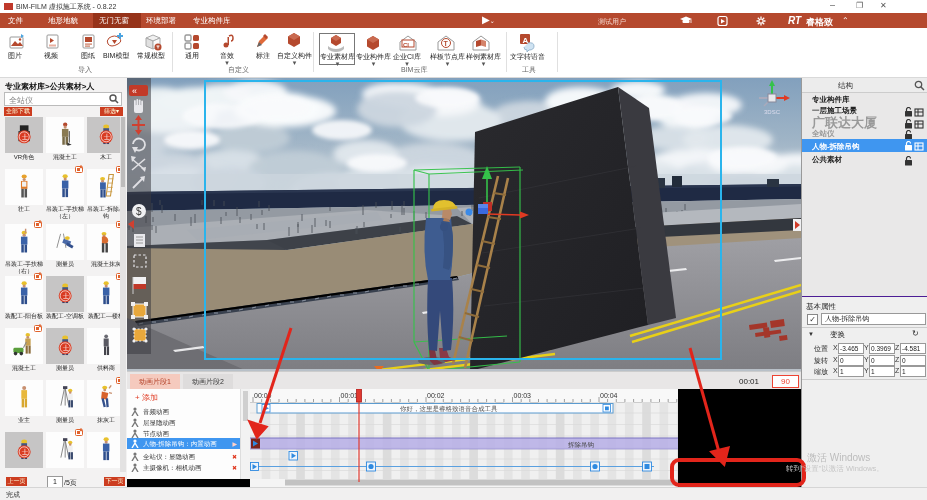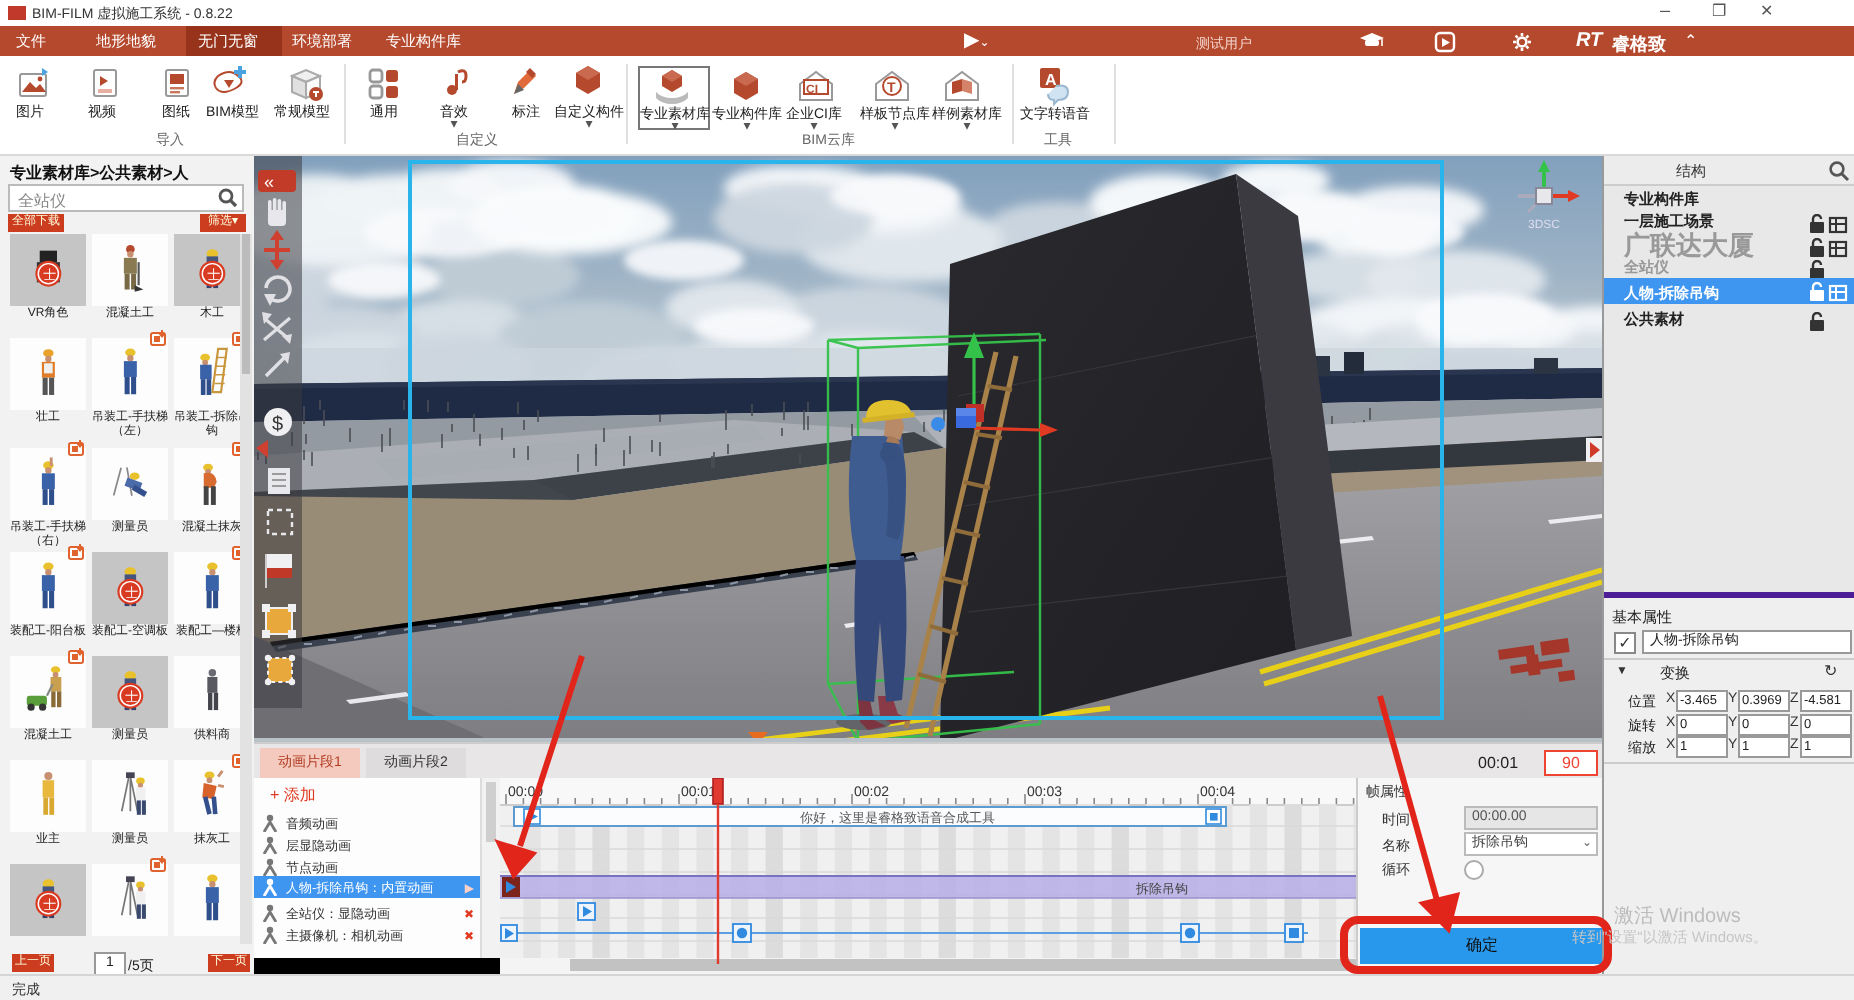--- a/index.html
+++ b/index.html
@@ -1048,30 +1048,20 @@
 <rect x="340.5" y="73" width="9" height="9" fill="#eef4fb" stroke="#2f8ae0" stroke-width="0.9"></rect>
 <circle cx="345" cy="77.5" r="2.6" fill="#2f8ae0"></circle>
 <rect x="392.5" y="73" width="9" height="9" fill="#eef4fb" stroke="#2f8ae0" stroke-width="0.9"></rect>
 <rect x="394.5" y="75" width="5" height="5" fill="#2f8ae0"></rect>
 <rect x="0" y="90" width="428" height="8" fill="#f4f4f4"></rect>
 <rect x="35" y="90.5" width="393" height="6" fill="#c2c2c2"></rect>
 <rect x="106.5" y="0" width="5" height="13" fill="#e03a30" stroke="#b02020" stroke-width="0.8"></rect>
 <line x1="109" y1="13" x2="109" y2="93" stroke="#e03a30" stroke-width="1.2"></line>
 </svg>
 </div>
-<div class="abs" style="left:551px;top:0;width:128px;height:98px;background:#f6f6f6;border-left:1px solid #ccc;font-size:7px;color:#333;">
-<div class="abs" style="left:4px;top:2px;">帧属性</div>
-<div class="abs" style="left:12px;top:16px;">时间</div>
-<div class="abs" style="left:53px;top:14px;width:62px;height:10px;background:#e6e6e6;border:1px solid #bbb;line-height:10px;padding-left:3px;color:#555;">00:00.00</div>
-<div class="abs" style="left:12px;top:29px;">名称</div>
-<div class="abs" style="left:53px;top:27px;width:62px;height:10px;background:#fff;border:1px solid #bbb;line-height:10px;padding-left:3px;color:#444;">拆除吊钩<span style="position:absolute;right:2px;top:0;color:#666;font-size:6px;">⌄</span></div>
-<div class="abs" style="left:12px;top:41px;">循环</div>
-<div class="abs" style="left:53px;top:41px;width:8px;height:8px;background:#fff;border:1px solid #aaa;border-radius:50%;"></div>
-<div class="abs" style="left:1px;top:75px;width:122px;height:18px;background:#2898ec;color:#111;font-size:8px;text-align:center;line-height:18px;">确定</div>
-</div>
   </div>
 
   <div class="abs" id="rightpanel" style="left:801px;top:78px;width:126px;height:409px;background:#e9e8e8;border-left:1px solid #999;">
 <div class="abs" style="left:0;top:0;width:126px;height:14px;background:#ececec;border-bottom:1px solid #ccc;">
 <div class="abs" style="left:20px;top:3px;font-size:7.5px;color:#333;margin-left:16px;">结构</div>
 <svg width="11" height="11" style="position:absolute;right:3px;top:2px;">
           <circle cx="4.5" cy="4.5" r="3.2" fill="none" stroke="#555" stroke-width="1.3"></circle>
           <line x1="7" y1="7" x2="10" y2="10" stroke="#555" stroke-width="1.5"></line>
         </svg>
 </div>
@@ -1104,21 +1094,21 @@
         <path d="M2.5 4 v-1.5 a2 2 0 0 1 4 0" fill="none" stroke="#fff" stroke-width="1.2"></path>
         <rect x="11" y="2" width="8" height="7" fill="none" stroke="#fff" stroke-width="1.1"></rect>
         <line x1="11" y1="5" x2="19" y2="5" stroke="#fff" stroke-width="1"></line>
         <line x1="14" y1="2" x2="14" y2="9" stroke="#fff" stroke-width="1"></line>
       </svg>
 <div class="abs" style="left:10px;top:77px;font-size:7.5px;color:#222;font-weight:bold;">公共素材</div>
 <svg width="22" height="10" style="position:absolute;left:102px;top:78px;">
         <rect x="1" y="4" width="7" height="5.5" rx="0.5" fill="#333"></rect>
         <path d="M2.5 4 v-1.5 a2 2 0 0 1 4 0" fill="none" stroke="#333" stroke-width="1.2"></path>
       </svg>
-<div class="abs" style="left:0;top:218px;width:126px;height:191px;background:#efefef;border-top:3px solid #4c1d95;">
+<div class="abs" style="left:0;top:218px;width:126px;height:191px;background:#efefef;border-top:1px solid #4c1d95;">
 <div class="abs" style="left:4px;top:5px;font-size:7.5px;color:#222;">基本属性</div>
 <div class="abs" style="left:5px;top:17px;width:9px;height:9px;background:#fff;border:1px solid #888;font-size:8px;line-height:9px;color:#333;text-align:center;">✓</div>
 <div class="abs" style="left:19px;top:16px;width:100px;height:10px;background:#fff;border:1px solid #999;font-size:7px;line-height:10px;padding-left:3px;color:#222;">人物-拆除吊钩</div>
 <div class="abs" style="left:0px;top:30px;width:126px;height:1px;background:#ccc;"></div>
 <div class="abs" style="left:6px;top:34px;font-size:6px;color:#333;">▼</div>
 <div class="abs" style="left:28px;top:33px;font-size:7.5px;color:#222;">变换</div>
 <div class="abs" style="left:110px;top:32px;font-size:8px;color:#333;">↻</div>
 <div class="abs" style="left:12px;top:47px;font-size:7px;color:#222;">位置</div>
         <div class="abs" style="left:31px;top:47px;font-size:7px;color:#333;">X</div>
         <div class="abs" style="left:36px;top:46px;width:23px;height:9px;background:#fff;border:1px solid #999;font-size:6.5px;line-height:9px;padding-left:1px;color:#222;">-3.465</div>

